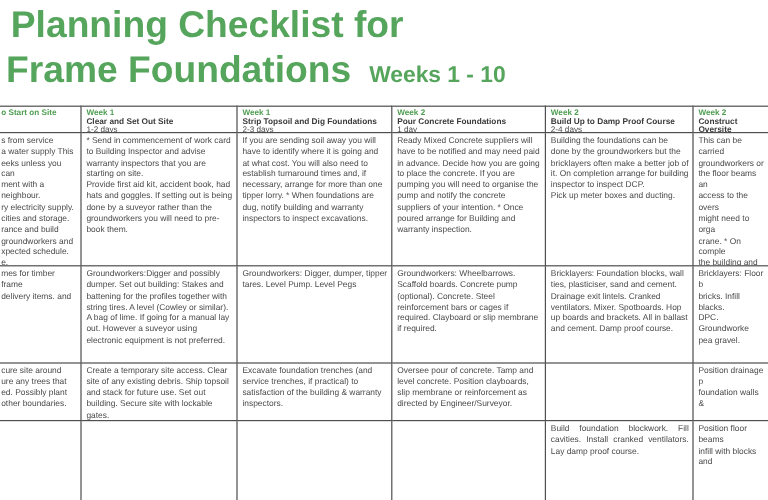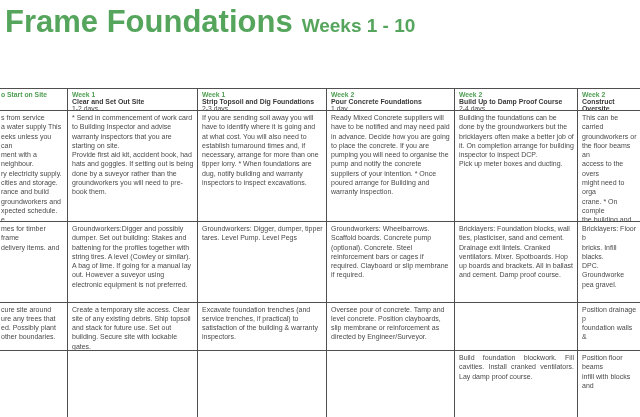--- a/index.html
+++ b/index.html
@@ -10,21 +10,21 @@
     --border:#4f4f4f;
   }
   *{margin:0;padding:0;box-sizing:border-box;}
   html,body{background:#ffffff;}
   body{font-family:"Liberation Sans","DejaVu Sans",sans-serif;}
   .page{position:relative;width:640px;height:417px;background:#ffffff;overflow:hidden;}
   
   .title-block{padding-top:3px;}
   .title-line1{margin-left:9px;font-size:31px;font-weight:700;color:var(--accent);line-height:36px;}
   .title-line2{margin-left:5px;font-size:31px;font-weight:700;color:var(--accent);line-height:38px;}
-  .title-weeks{font-size:19px;font-weight:700;color:var(--accent);margin-left:9px;}
+  .title-weeks{font-size:19px;font-weight:700;color:var(--accent);margin-left:15px;}
   
   .table{position:absolute;left:0;top:88px;width:640px;display:flex;align-items:stretch;}
   .col{display:flex;flex-direction:column;}
   .c1{width:68px;}
   .c2{width:130px;}
   .c3{width:129px;}
   .c4{width:128px;}
   .c5{width:123px;}
   .c6{width:62px;}
   .cell{
@@ -48,20 +48,21 @@
   .ctitle{font-size:6.9px;line-height:7.3px;font-weight:700;color:var(--heading);}
   .days{font-size:6.8px;line-height:7.3px;color:var(--text);}
   .justify{text-align:justify;}
 </style>
 </head>
 <body>
 
 <div class="page">
 
   <div class="title-block">
+    <div class="title-line1">Planning Checklist for</div>
     <div class="title-line2"><span>Frame Foundations</span><span class="title-weeks">Weeks 1 - 10</span></div>
   </div>
 
   <div class="table">
 
     <div class="col c1">
       <div class="cell header">
         <div class="week">o Start on Site</div>
         <div class="ctitle"></div>
         <div class="days"></div>

